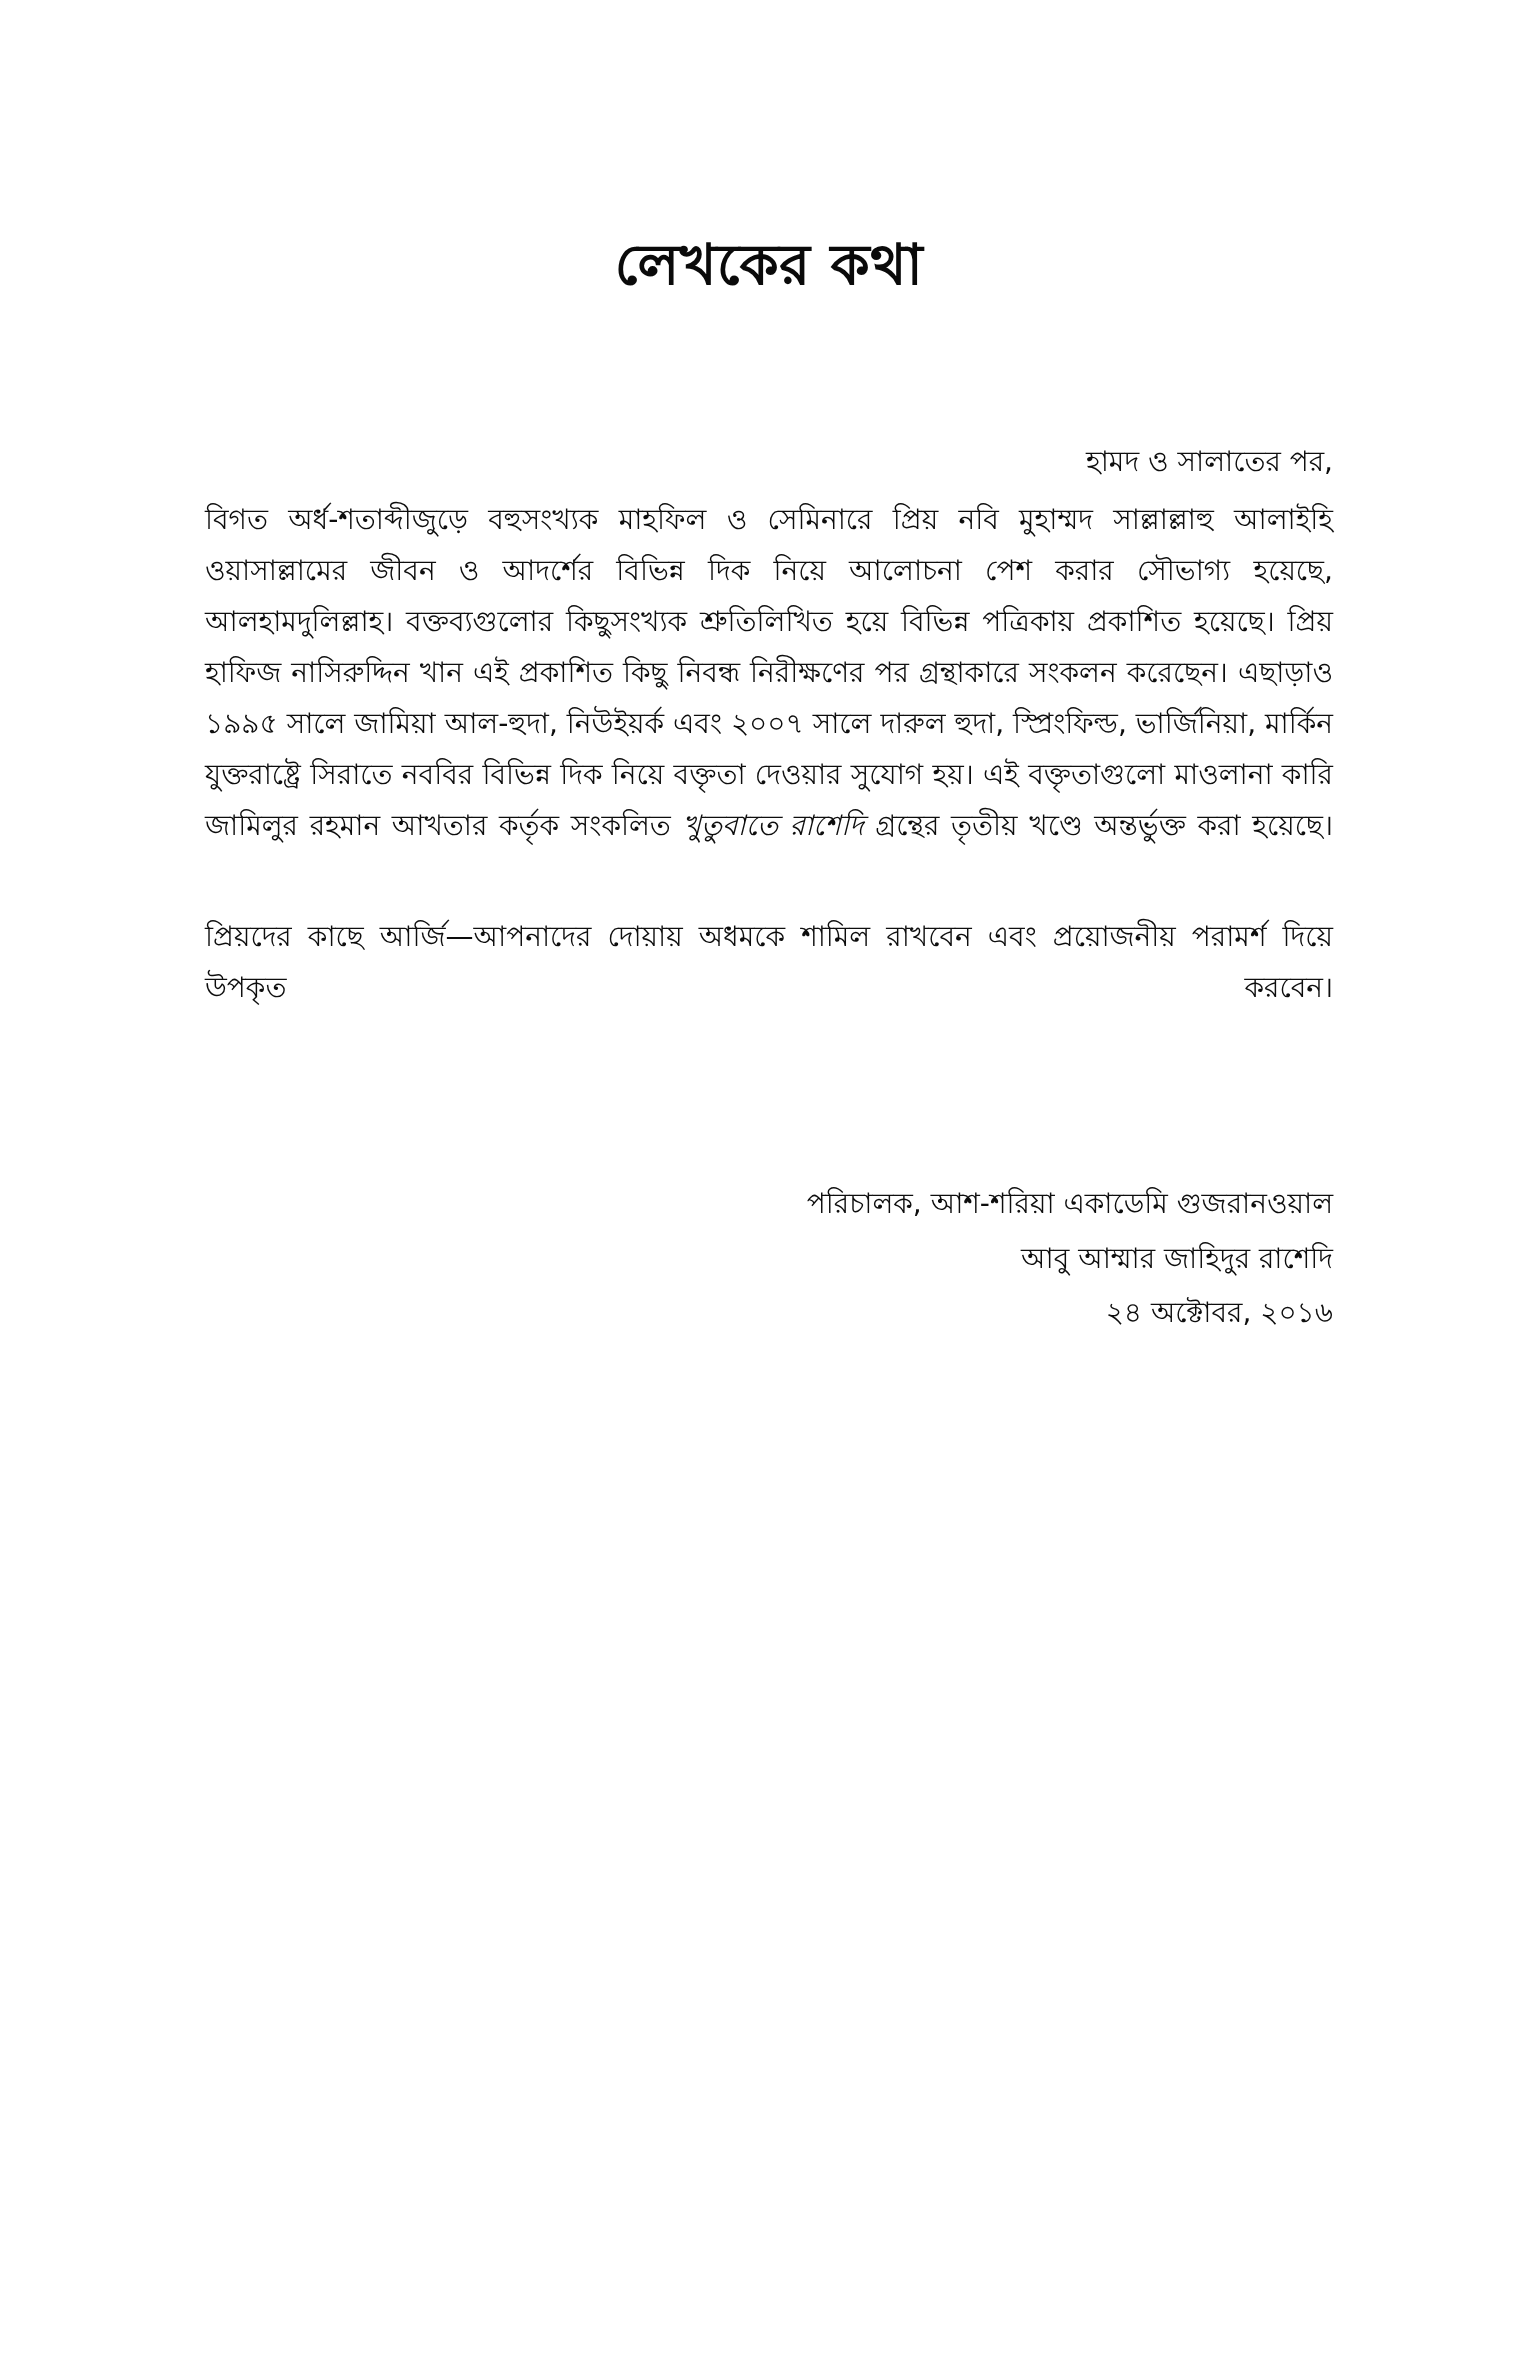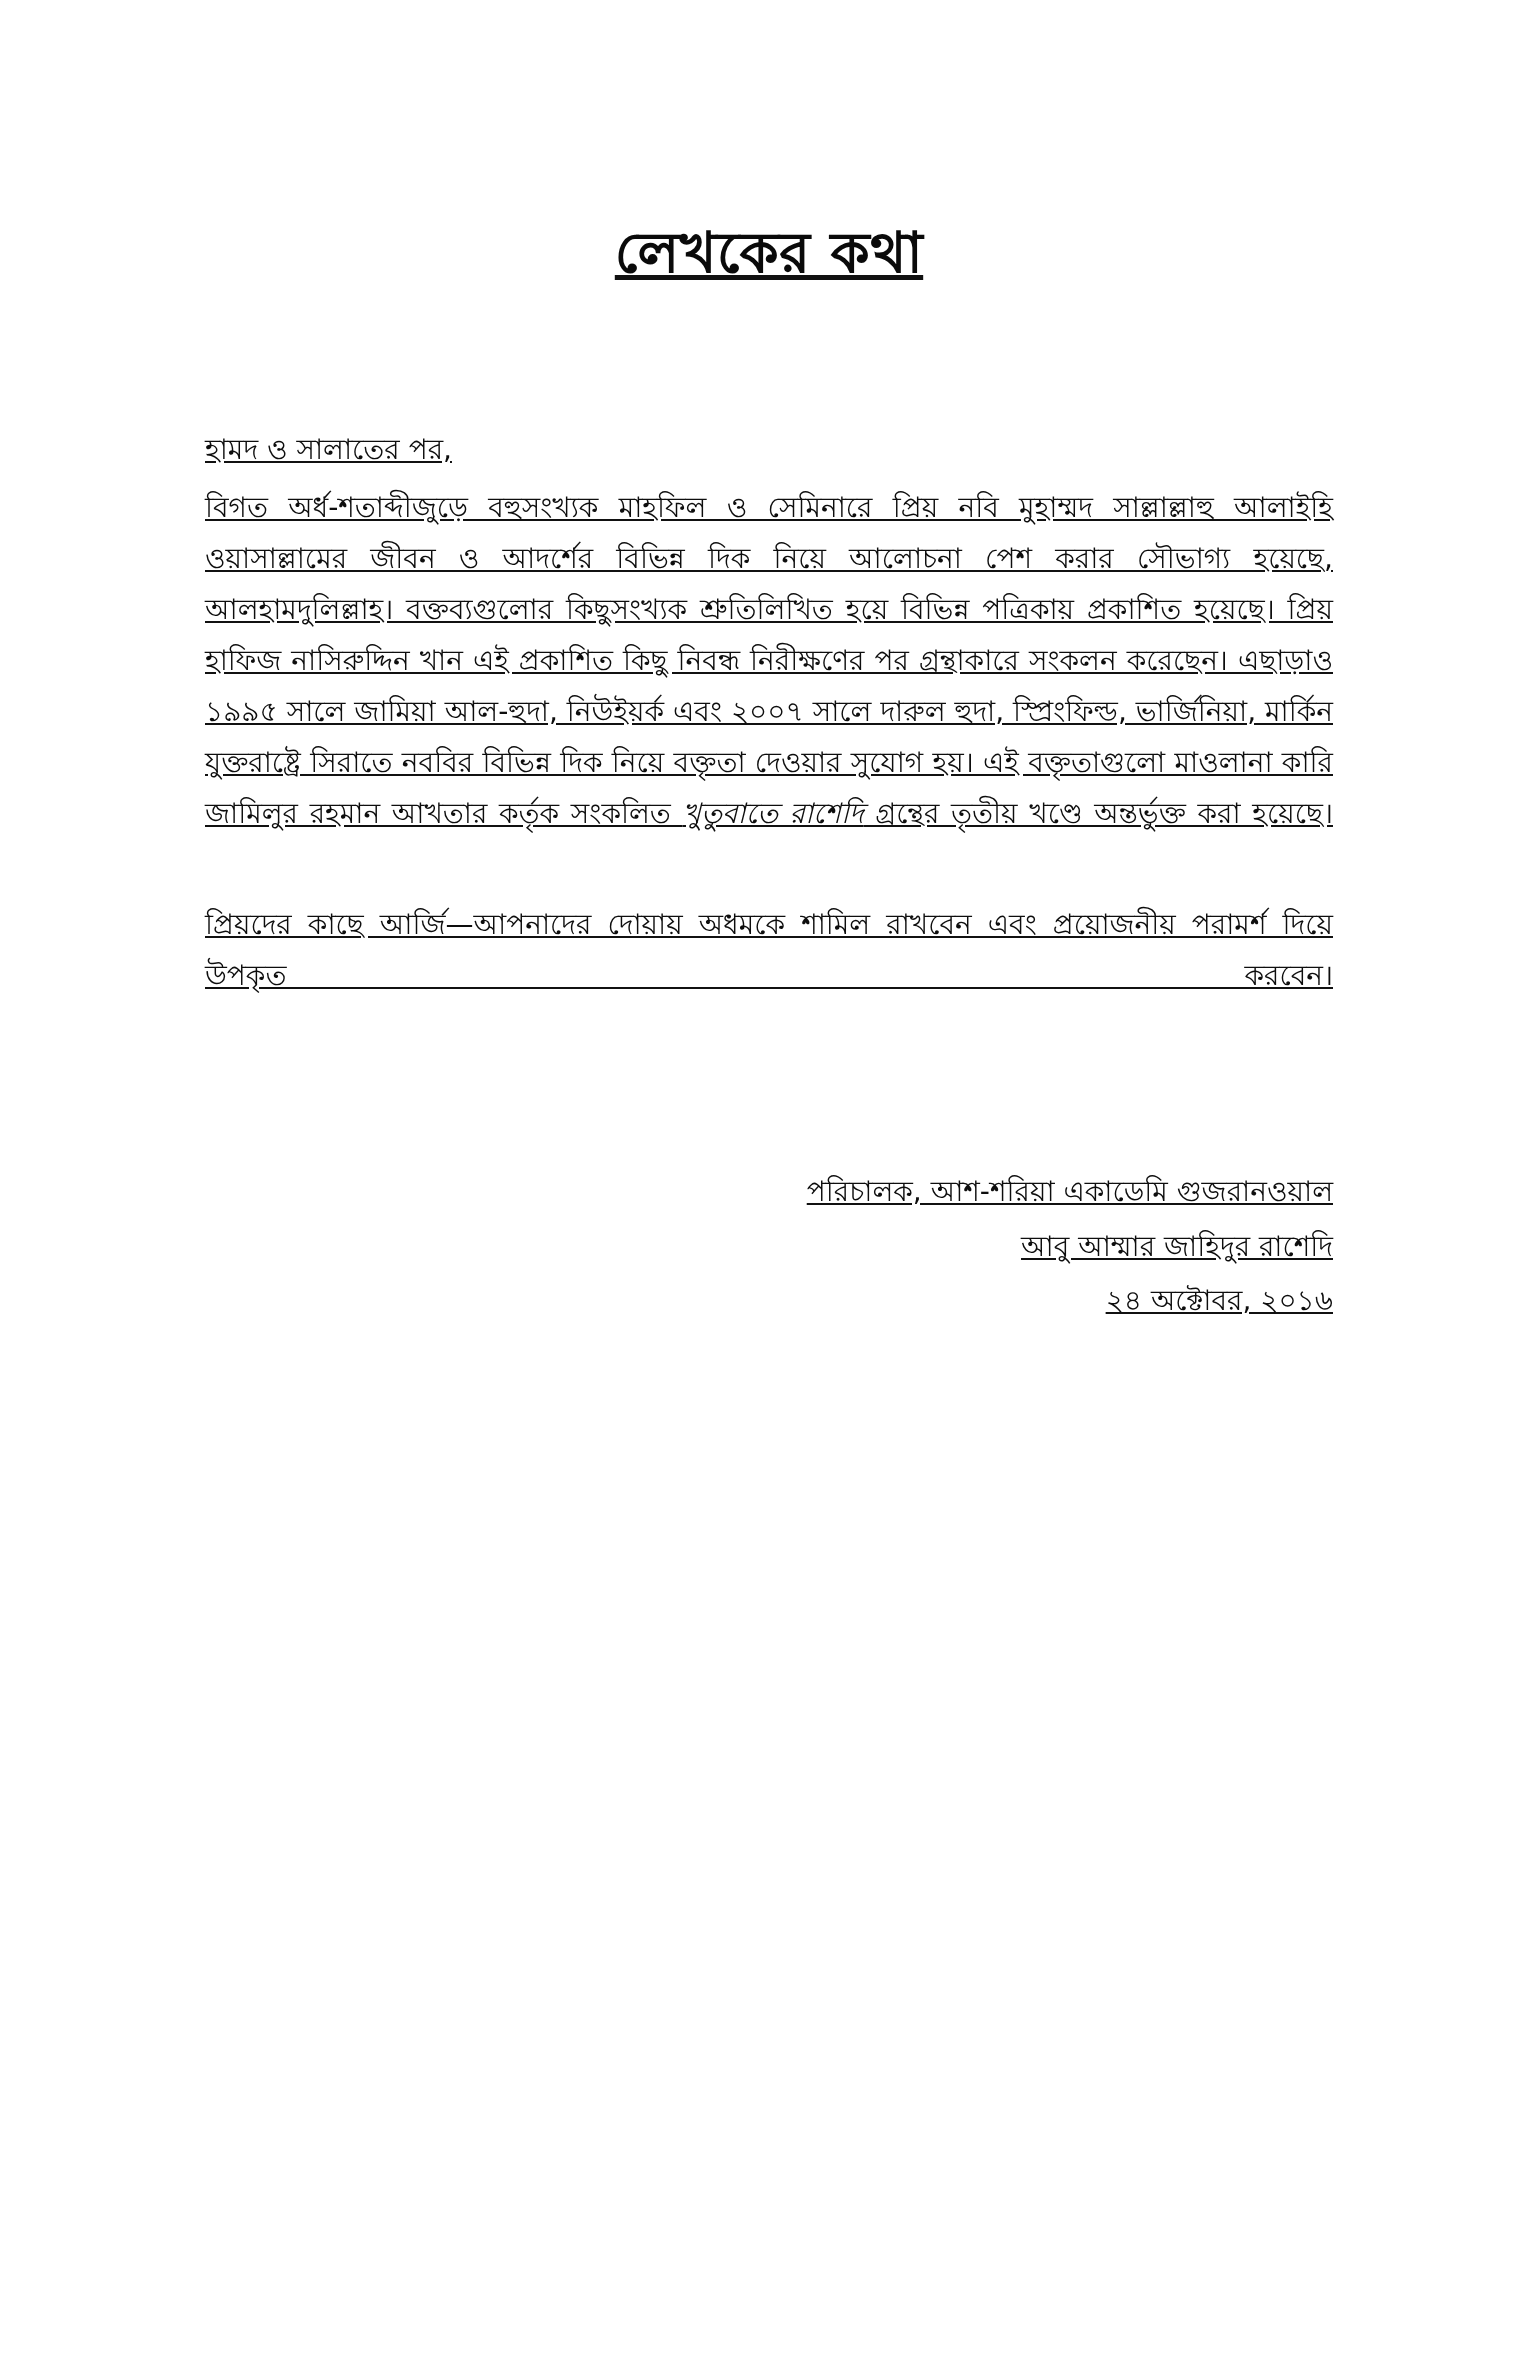--- a/index.html
+++ b/index.html
@@ -13,23 +13,22 @@
     font-family: "Liberation Serif", "DejaVu Serif", serif;
     color: #111111;
     position: relative;
     overflow: hidden;
   }
 
   .page {
     box-sizing: border-box;
     width: 1538px;
     height: 2377px;
-    padding: 0;
+    padding: 12px;
     position: relative;
-    text-decoration: underline;
   }
 
   .page-title {
     text-align: center;
     font-size: 56px;
     font-weight: 700;
     letter-spacing: 0.5px;
     margin: 0;
     padding-top: 210px;
     font-family: "DejaVu Sans", "Liberation Sans", sans-serif;
@@ -47,21 +46,21 @@
     font-size: 28px;
     line-height: 1.82;
     text-align: justify;
     text-justify: inter-word;
     font-family: "DejaVu Sans", "Liberation Sans", sans-serif;
     color: #0d0d0d;
     font-weight: 400;
   }
 
   p.body-text.salutation {
-    text-align: left;
+    text-align: right;
     margin-bottom: 7.5px;
   }
 
   p.body-text.para-main {
     text-align: justify;
     margin-bottom: 9.3px;
   }
 
   p.body-text.para-main::after {
     content: "";

